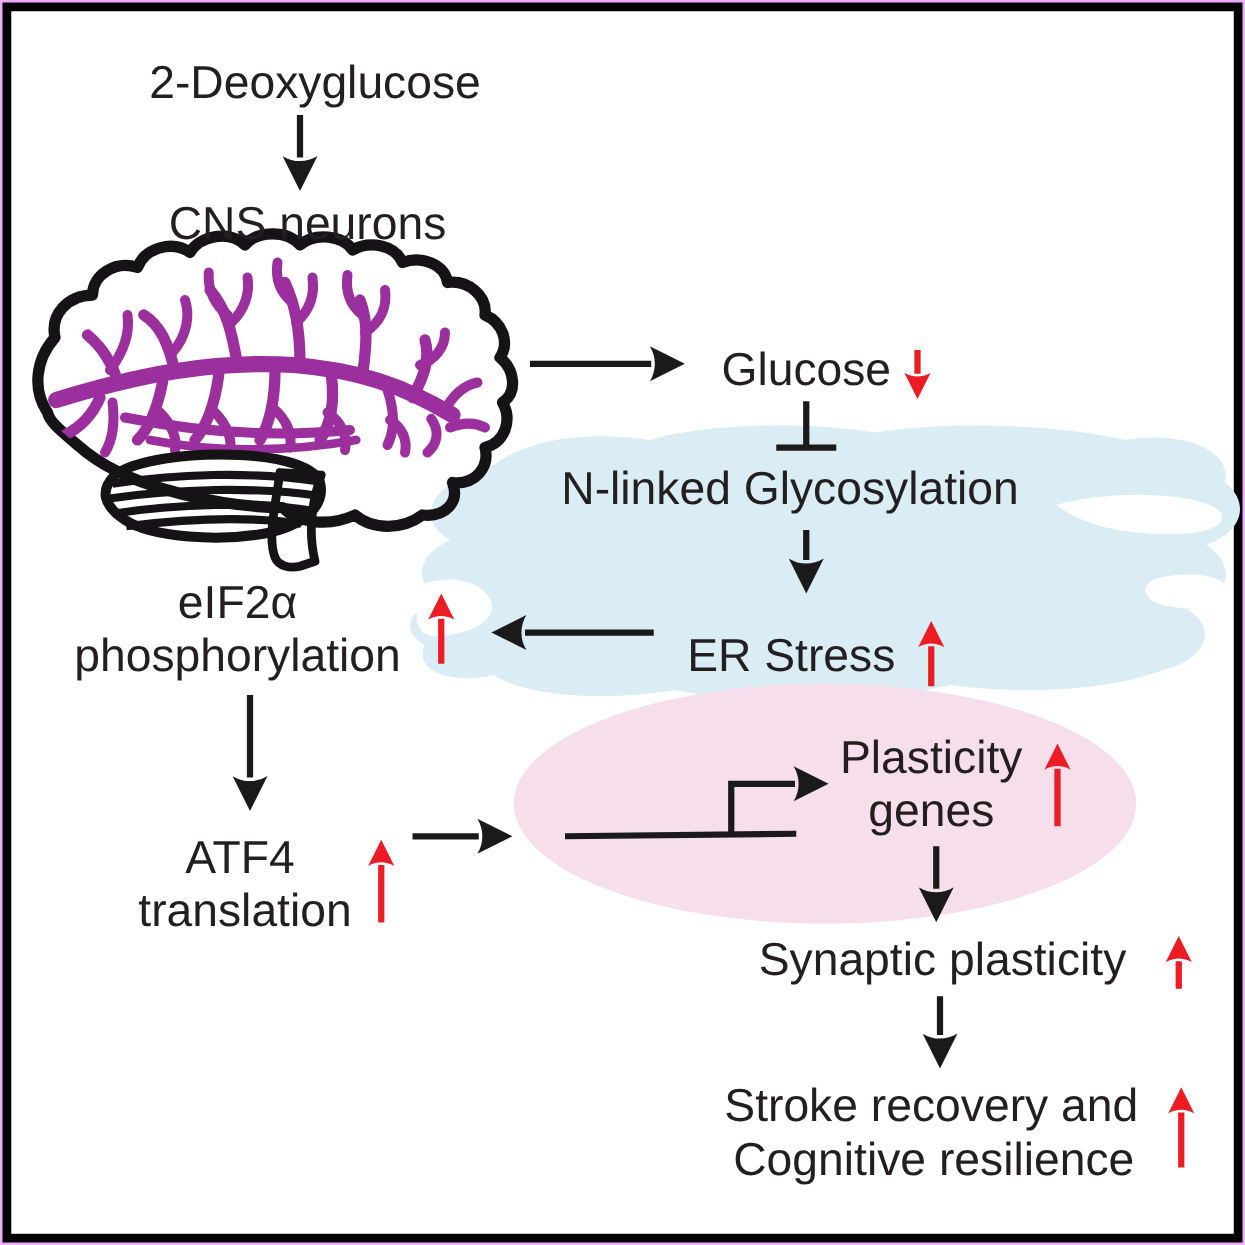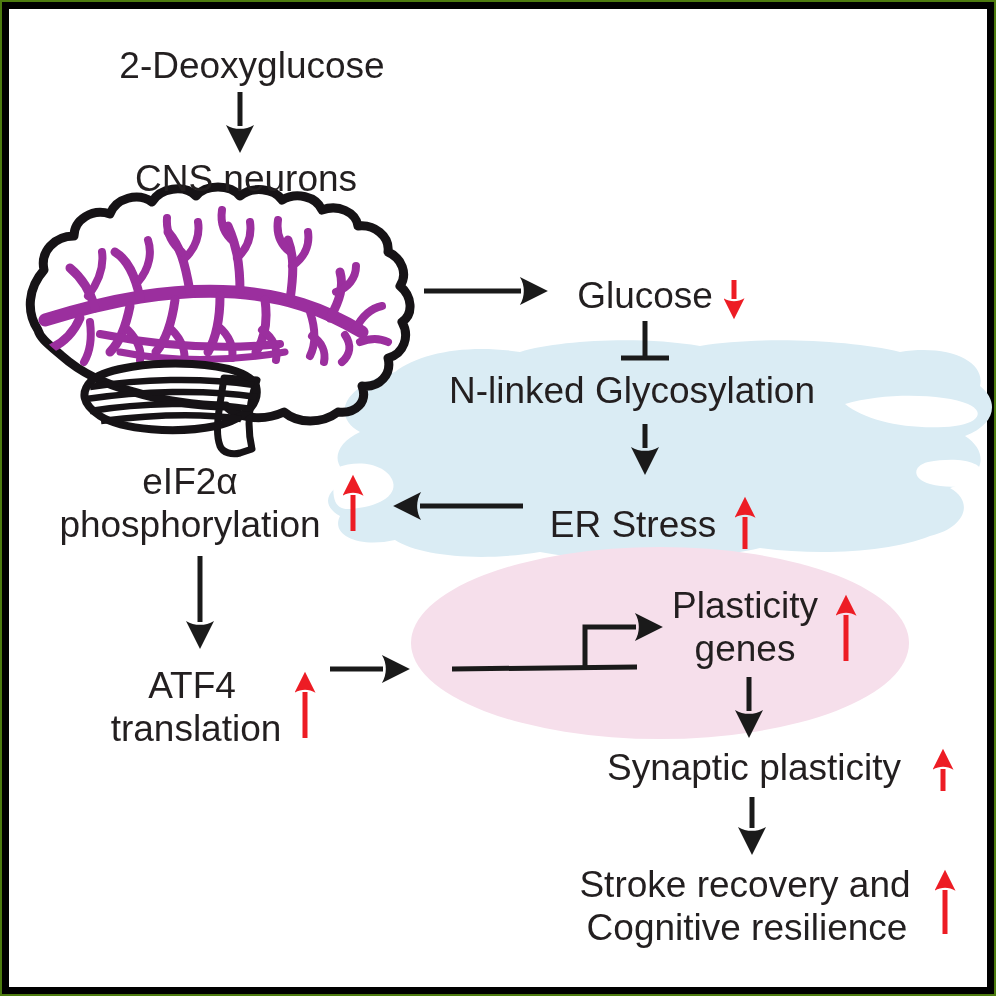--- a/index.html
+++ b/index.html
@@ -1,16 +1,16 @@
 <!DOCTYPE html>
 <html><head>
 <meta charset="utf-8">
 <style>
   html,body { margin:0; padding:0; background:#ffffff; }
-  .page { width:996px; height:996px; position:relative; background:#4d7c0f;
+  .page { width:996px; height:996px; position:relative; background:#f0abfc;
           font-family:"Liberation Sans", sans-serif; }
   svg { display:block; }
   .lbl { font-family:"Liberation Sans", sans-serif; font-size:37px; fill:#231f20; }
   .arr { stroke:#1a1a1a; stroke-width:5; fill:none; }
   .arr-red { stroke:#ed1c24; stroke-width:5; fill:none; }
   .tbar { stroke:#1a1a1a; stroke-width:5; fill:none; }
   .outline { stroke:#161316; fill:none; }
 </style>
 </head>
 <body>

